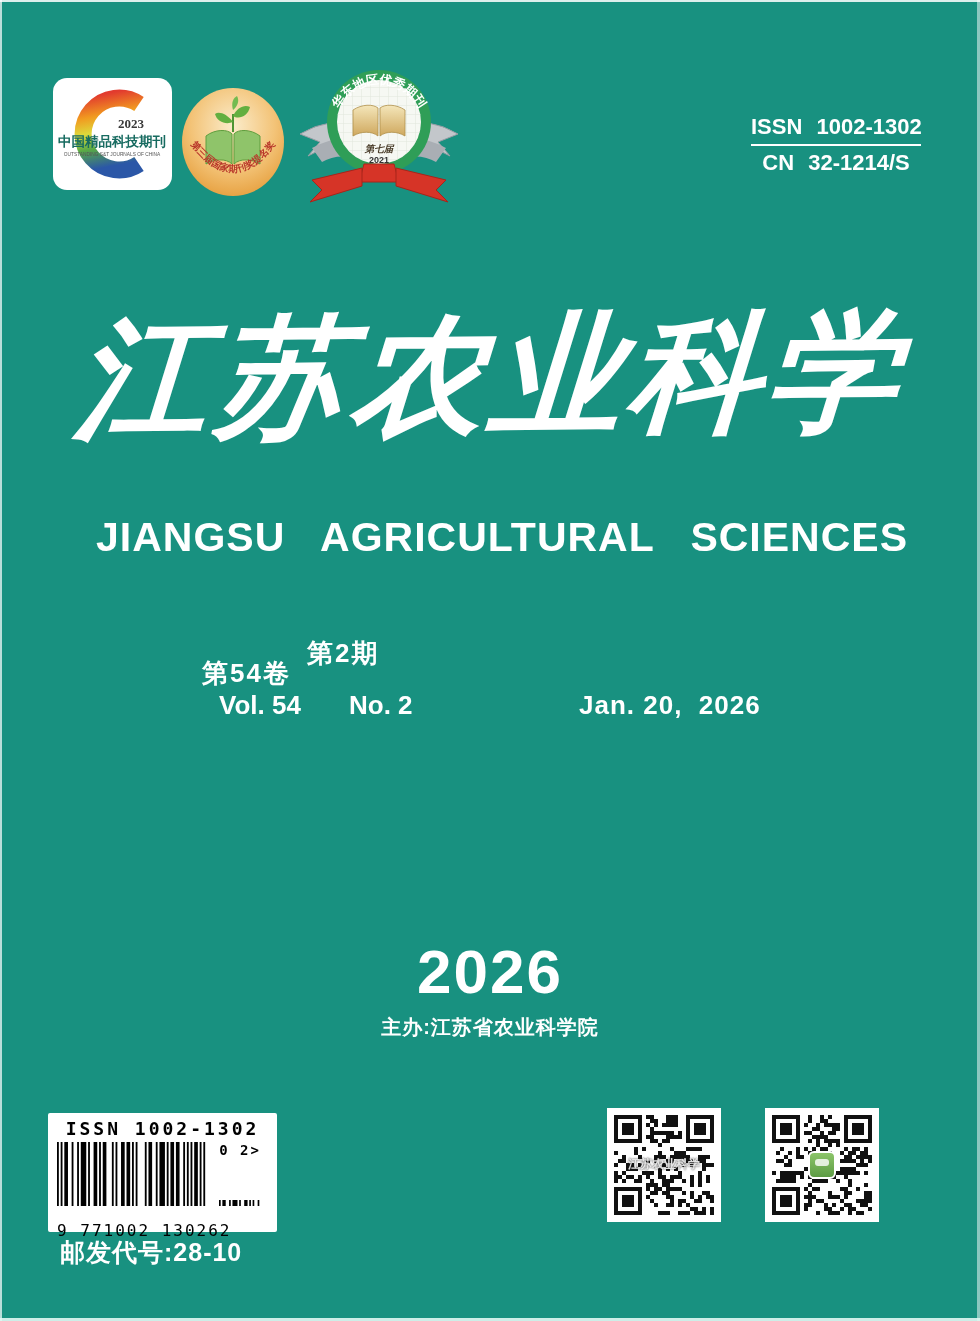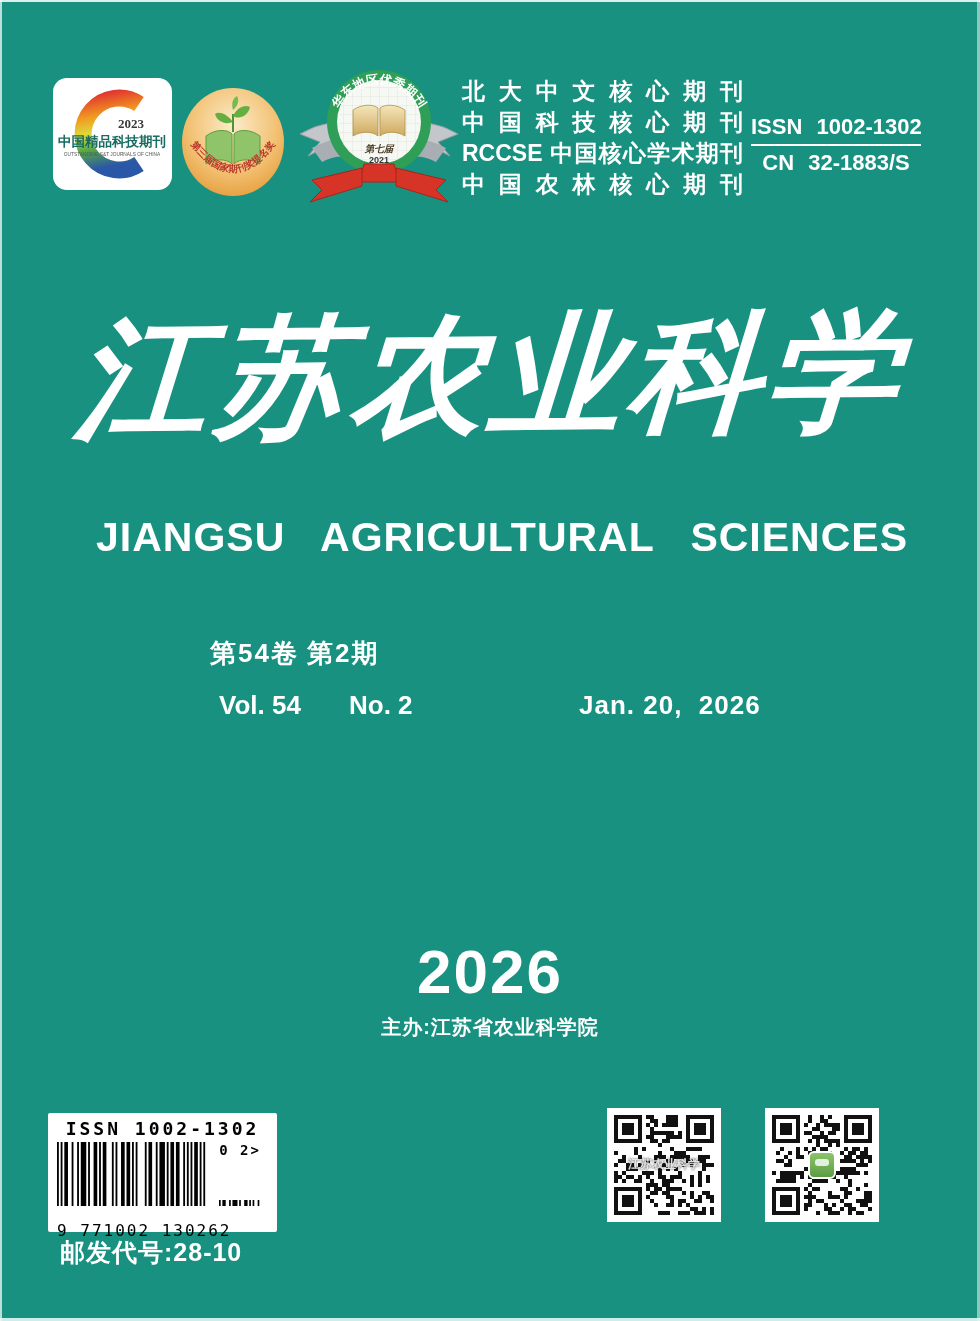--- a/index.html
+++ b/index.html
@@ -30,21 +30,21 @@
         font-family:"Liberation Serif","DejaVu Serif",serif;
         font-size:132px;font-weight:bold;font-style:italic;letter-spacing:6px;
         transform:skewX(-4deg) rotate(-0.6deg);white-space:nowrap;}
   .title-en{position:absolute;left:0;width:100%;top:514px;text-align:center;
         font-size:41px;font-weight:bold;letter-spacing:1px;word-spacing:24px;white-space:nowrap;padding-left:12px;}
 
   .issue-cn,.issue-en{position:absolute;left:0;width:100%;height:34px;}
   .issue-cn{top:636px;font-weight:bold;}
   .issue-en{top:690px;font-weight:bold;}
   .issue-cn span,.issue-en span{position:absolute;font-size:26px;white-space:pre;}
-  #vol-cn{left:210px;letter-spacing:2px;}
+  #vol-cn{left:202px;letter-spacing:2px;margin-top:20px;}
   #no-cn{left:307px;letter-spacing:2px;}
   #date-cn{left:558px;letter-spacing:3px;}
   #vol-en{left:219px;}
   #no-en{left:349px;}
   #date-en{left:579px;letter-spacing:1px;}
 
   .year-big{position:absolute;left:0;width:100%;top:936px;text-align:center;
         font-size:62px;font-weight:bold;letter-spacing:2px;}
   .publisher{position:absolute;left:0;width:100%;top:1014px;text-align:center;
         font-size:20px;font-weight:bold;letter-spacing:1px;}
@@ -147,30 +147,24 @@
     <text font-size="12.5" font-weight="bold" fill="#ffffff">
       <textPath href="#b3arc" startOffset="50%" text-anchor="middle">华东地区优秀期刊</textPath>
     </text>
     <text x="81" y="92" font-size="9.5" font-style="italic" font-weight="bold" fill="#4a3d2a" text-anchor="middle">第七届</text>
     <text x="81" y="103" font-size="9" font-weight="bold" fill="#333" text-anchor="middle">2021</text>
     <path d="M 66 104 L 96 104 L 101 122 L 61 122 Z" fill="#d63427" stroke="#a8241a" stroke-width="1"></path>
     <path d="M 64 108 L 14 120 L 24 130 L 12 142 L 64 126 Z" fill="#d63427" stroke="#a8241a" stroke-width="1"></path>
     <path d="M 98 108 L 148 120 L 138 130 L 150 142 L 98 126 Z" fill="#d63427" stroke="#a8241a" stroke-width="1"></path>
   </svg>
 
-  <div class="honors">
-    <div class="line">北大中文核心期刊</div>
-    <div class="line">中国科技核心期刊</div>
-    <div class="line">RCCSE 中国核心学术期刊</div>
-    <div class="line">中国农林核心期刊</div>
-  </div>
 
   <div class="issn-box">
     <div class="l1">ISSN 1002-1302</div>
-    <div class="l2">CN 32-1883/S</div>
+    <div class="l2">CN 32-1214/S</div>
   </div>
 
   <div class="title-cn">江苏农业科学</div>
   <div class="title-en">JIANGSU AGRICULTURAL SCIENCES</div>
 
   <div class="issue-cn">
     <span id="vol-cn">第54卷</span>
     <span id="no-cn">第2期</span>
   </div>
   <div class="issue-en">

